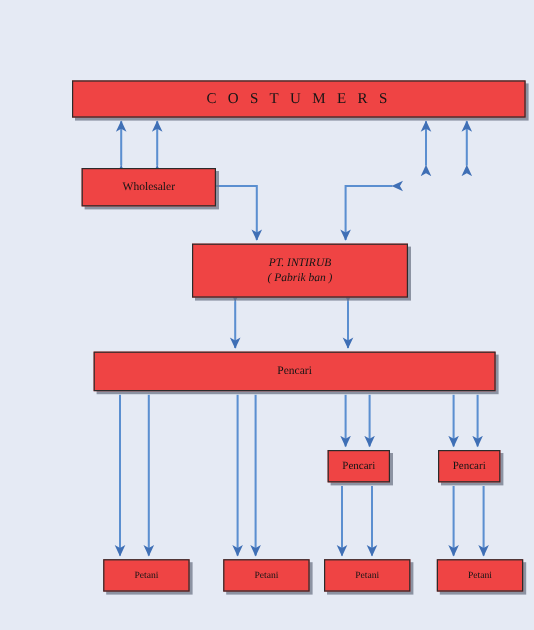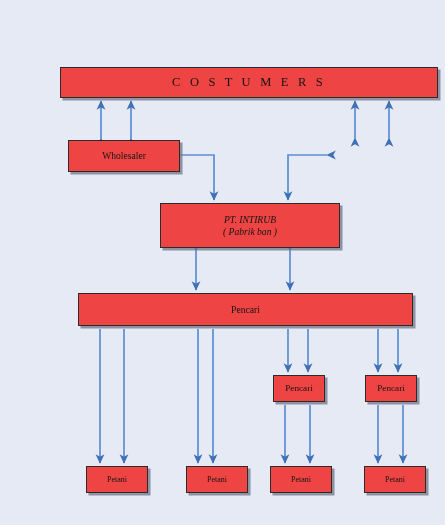--- a/index.html
+++ b/index.html
@@ -69,21 +69,21 @@
   }
   #node-pencari-1 {
     left: 273px; top: 375px; width: 52px; height: 27px;
     font-size: 9.2px;
   }
   #node-pencari-2 {
     left: 365px; top: 375px; width: 52px; height: 27px;
     font-size: 9.2px;
   }
   .petani {
-    width: 62px;
+    width: 72px;
     height: 27px;
     top: 466px;
     font-size: 8px;
   }
   #node-petani-1 { left: 86px; }
   #node-petani-2 { left: 186px; }
   #node-petani-3 { left: 270px; }
   #node-petani-4 { left: 364px; }
 </style>
 </head>

